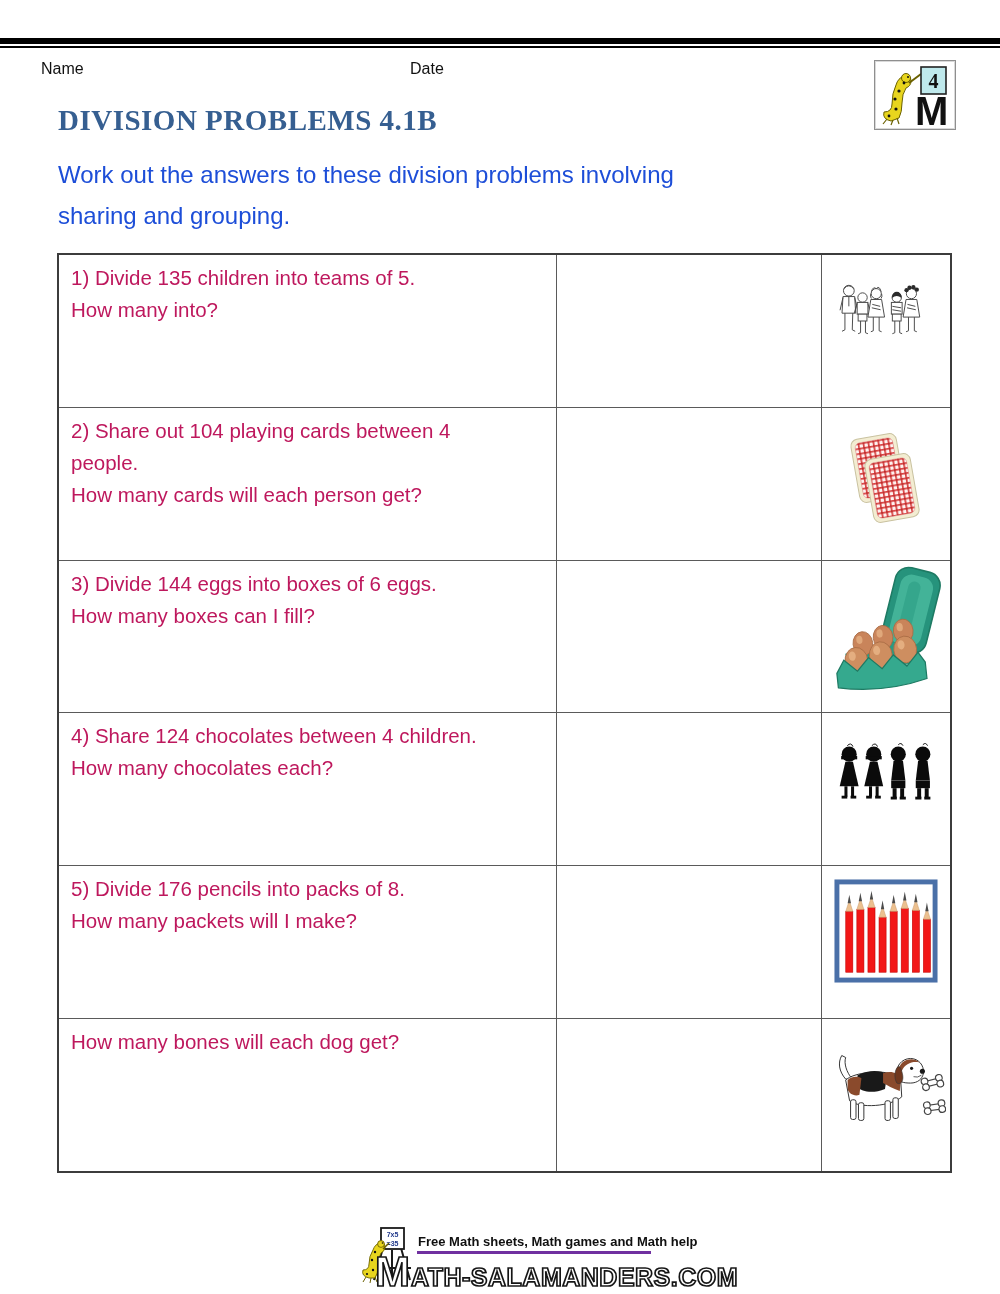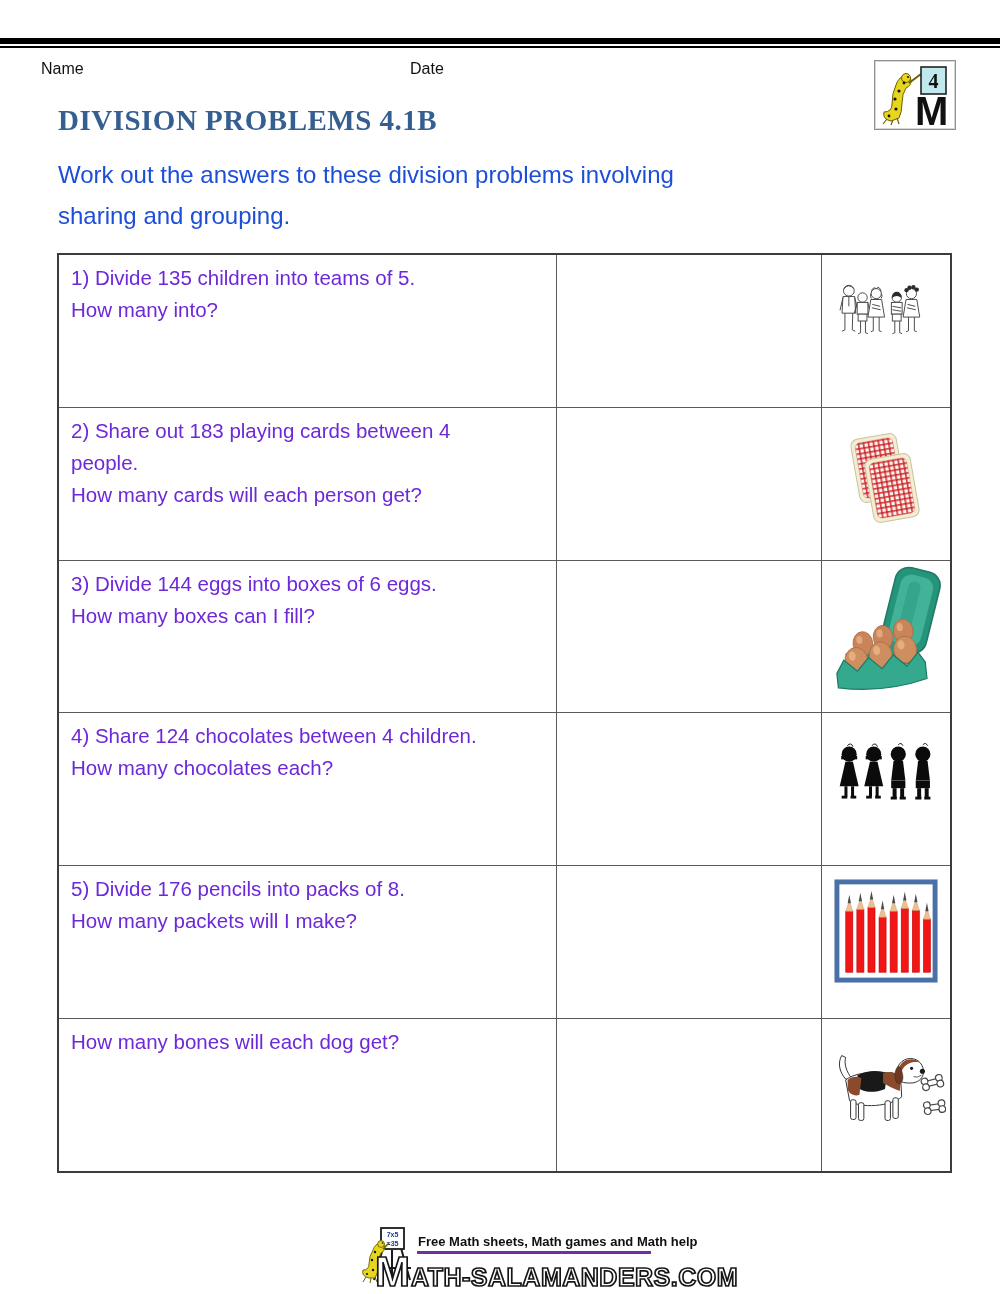--- a/index.html
+++ b/index.html
@@ -38,21 +38,21 @@
     position:absolute; left:57px; top:253px; width:895px; height:920px;
     box-sizing:border-box; border:2px solid #3c3c3c;
     display:flex; flex-direction:column;
   }
   .ws-row { flex:1 1 0; display:flex; border-bottom:1px solid #5a5a5a; min-height:0; }
   .ws-row:last-child { border-bottom:none; }
   .cell { box-sizing:border-box; min-width:0; }
   .q-cell { width:500px; border-right:1px solid #5a5a5a; padding:7px 33px 0 12px; }
   .a-cell { width:266px; border-right:1px solid #5a5a5a; }
   .img-cell { width:129px; display:flex; justify-content:center; align-items:flex-start; overflow:hidden; }
-  .q-text { font-size:20.5px; line-height:32px; color:#6d28d9; }
+  .q-text { font-size:20.5px; line-height:32px; color:#be185d; }
 
   .pt22 { padding-top:22px; } .pt6 { padding-top:5px; } .pt30 { padding-top:30px; }
   .pt12 { padding-top:12px; } .pt28 { padding-top:28px; }
 
   
   .footer { position:absolute; left:0; top:1222px; width:1000px; display:flex; justify-content:center; }
   .footer-inner { position:relative; width:300px; height:70px; transform:translateX(15px); }
   .easel-logo { position:absolute; left:-6px; top:4px; width:54px; height:58px; }
   .tagline { position:absolute; left:53px; top:12px; font-size:13px; font-weight:bold; color:#101010; white-space:nowrap; }
   .purple-rule { position:absolute; left:52px; top:29px; width:234px; height:3px; background:var(--footer-purple, #7030A0); }
@@ -153,21 +153,21 @@
             <path d="M70.5,23 L81.5,23 L84.5,41 L67.5,41 Z"></path>
             <path d="M72,28 L80,30 M71.5,31.5 L80.5,33.5" fill="none"></path>
             <path d="M73,41 L73,55 M79,41 L79,55 M73,55 L70.5,56 M79,55 L81.5,56" fill="none"></path>
           </g>
         </svg>
       </div>
     </div>
 
     <div class="ws-row">
       <div class="cell q-cell">
-        <div class="q-text">2) Share out 183 playing cards between 4 people.</div>
+        <div class="q-text">2) Share out 104 playing cards between 4 people.</div>
         <div class="q-text">How many cards will each person get?</div>
       </div>
       <div class="cell a-cell"></div>
       <div class="cell img-cell pt22">
         <svg width="78" height="98" viewBox="0 0 78 98">
           <defs>
             <pattern id="plaid" patternUnits="userSpaceOnUse" width="5" height="5">
               <rect width="5" height="5" fill="#FDF3F1"></rect>
               <rect x="0" y="0" width="5" height="1.7" fill="#D84040"></rect>
               <rect x="0" y="0" width="1.7" height="5" fill="#D84040"></rect>

